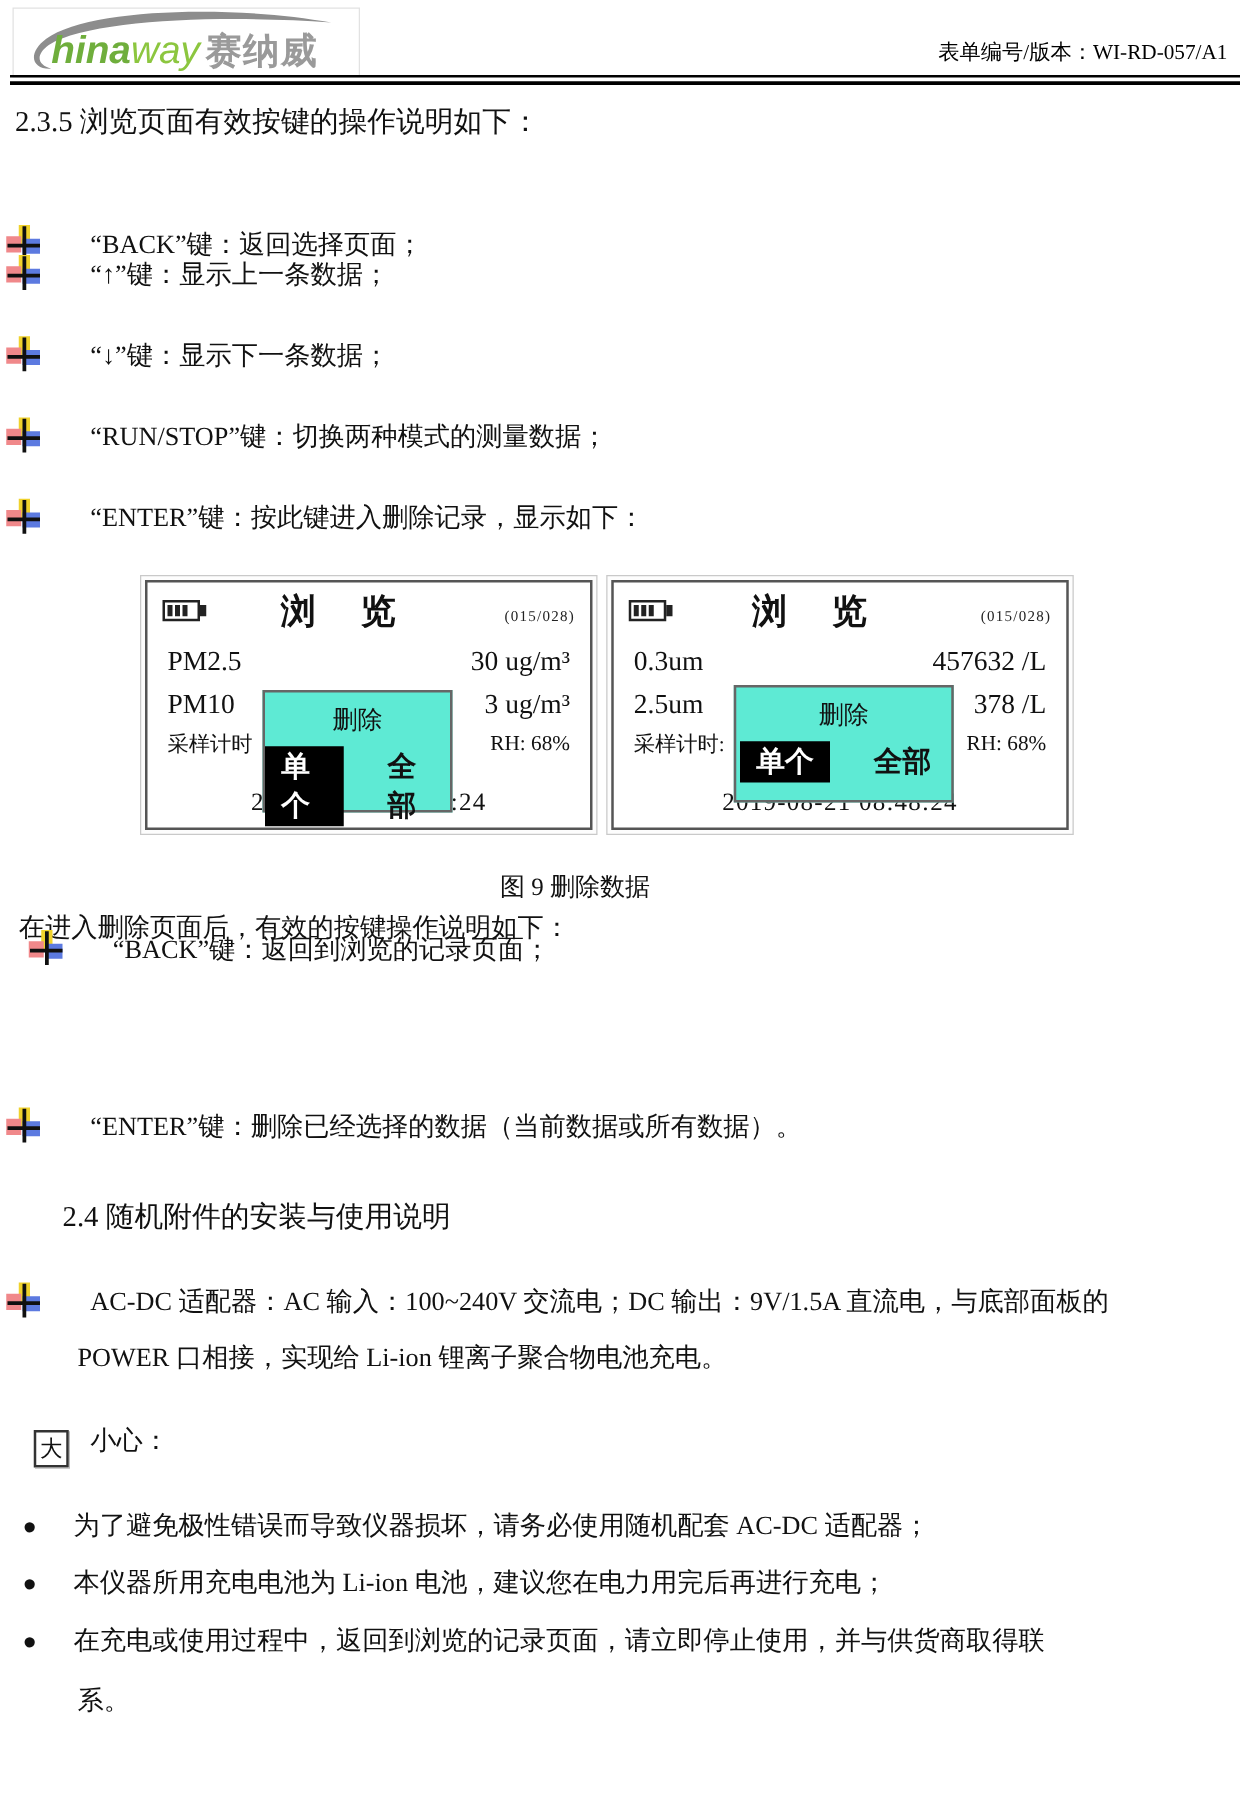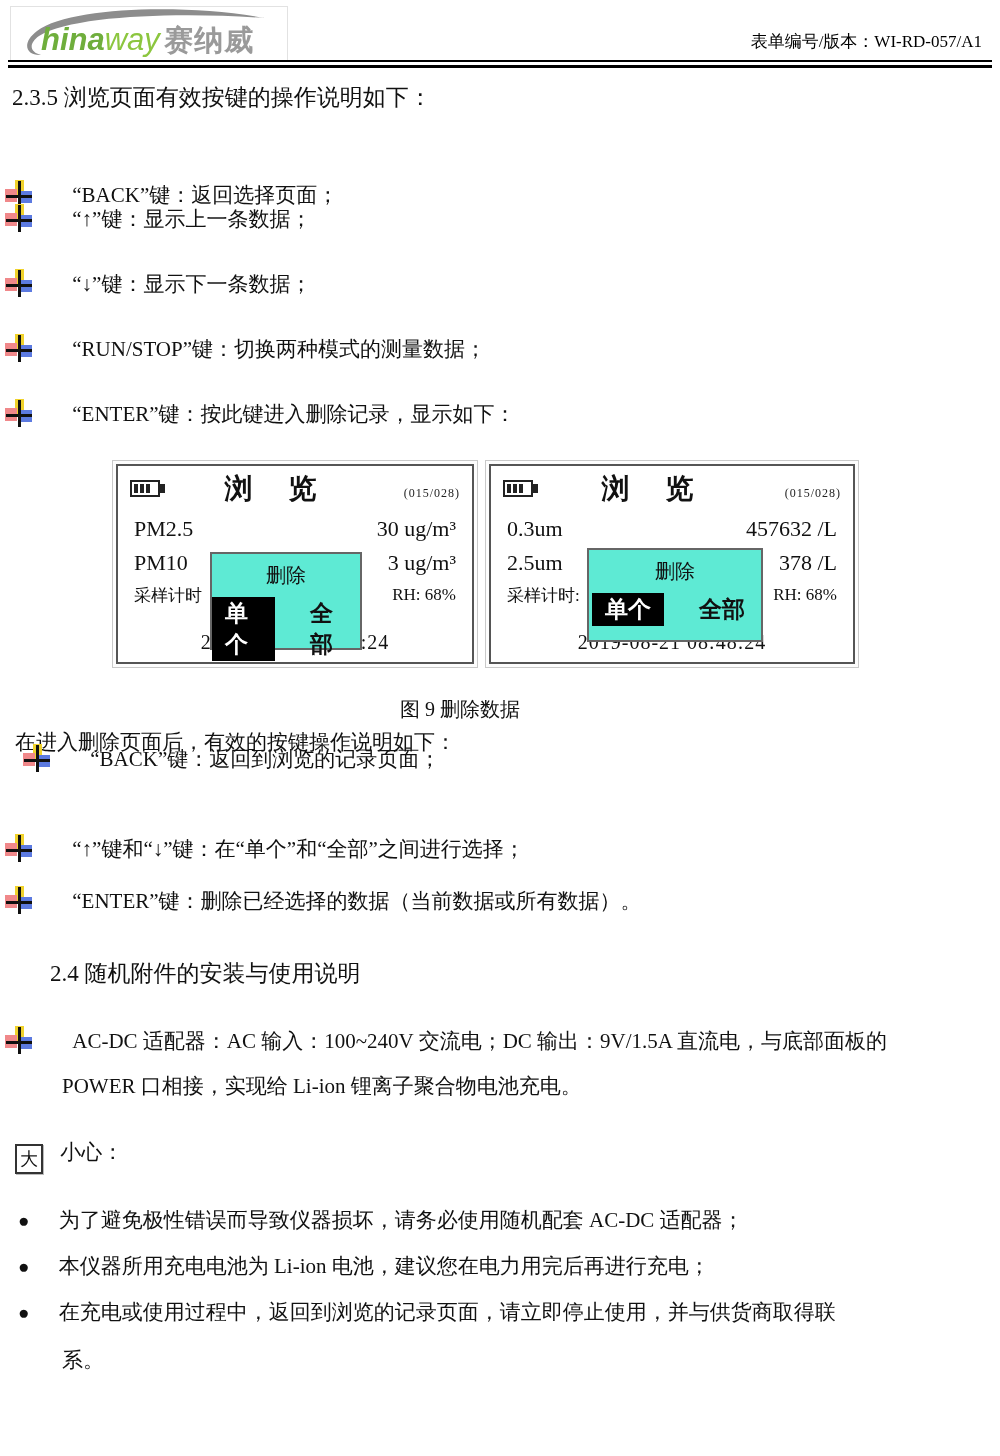--- a/index.html
+++ b/index.html
@@ -32,21 +32,21 @@
   .plus-bullet .pb{position:absolute;left:13px;top:11px;width:14px;height:12px;background:#5c7ae0;}
   .plus-bullet .cv{position:absolute;left:13px;top:1px;width:3px;height:27px;background:#101010;}
   .plus-bullet .ch{position:absolute;left:1px;top:15px;width:26px;height:3px;background:#101010;}
 
   
   .dot-item{position:absolute;left:18px;font-size:21px;white-space:nowrap;}
   .dot-item .dot{display:inline-block;margin-right:24px;font-size:19px;}
   .cont-line{position:absolute;left:62px;font-size:21px;}
 
   
-  .caution-row{position:absolute;left:15px;top:1138px;font-size:21px;}
+  .caution-row{position:absolute;left:27px;top:1138px;font-size:21px;}
   .caution-box{display:inline-block;width:24px;height:26px;border:2px solid #333;box-shadow:1px 1px 0 #bbb;
     text-align:center;line-height:26px;font-size:18px;vertical-align:-6px;margin-right:12px;}
   .caution-row .txt{font-size:21px;}
 
   
   .figure{position:absolute;left:112px;top:460px;width:752px;height:204px;}
   .screen{position:absolute;top:0;height:200px;border:1px solid #c9c9c9;background:#fdfdfd;padding:3px;}
   .screen-1{left:0;width:358px;}
   .screen-2{left:373px;width:366px;}
   .screen-inner{position:relative;width:100%;height:100%;border:2px solid #555;background:#fff;box-sizing:border-box;}
@@ -181,24 +181,20 @@
   </div>
 
   <div class="fig-caption">图 9  删除数据</div>
 
   <div class="para-intro">在进入删除页面后，有效的按键操作说明如下：</div>
 
   <div class="bullet-item" style="top:744px;padding-left:18px;">
     <span class="plus-bullet"><i class="py"></i><i class="pr"></i><i class="pb"></i><i class="cv"></i><i class="ch"></i></span>
     <span class="txt">“BACK”键：返回到浏览的记录页面；</span>
   </div>
-  <div class="bullet-item" style="top:834px;">
-    <span class="plus-bullet"><i class="py"></i><i class="pr"></i><i class="pb"></i><i class="cv"></i><i class="ch"></i></span>
-    <span class="txt">“↑”键和“↓”键：在“单个”和“全部”之间进行选择；</span>
-  </div>
   <div class="bullet-item" style="top:886px;">
     <span class="plus-bullet"><i class="py"></i><i class="pr"></i><i class="pb"></i><i class="cv"></i><i class="ch"></i></span>
     <span class="txt">“ENTER”键：删除已经选择的数据（当前数据或所有数据）。</span>
   </div>
 
   <div class="h-24">2.4 随机附件的安装与使用说明</div>
 
   <div class="bullet-item" style="top:1026px;">
     <span class="plus-bullet"><i class="py"></i><i class="pr"></i><i class="pb"></i><i class="cv"></i><i class="ch"></i></span>
     <span class="txt">AC-DC 适配器：AC 输入：100~240V 交流电；DC 输出：9V/1.5A 直流电，与底部面板的</span>

